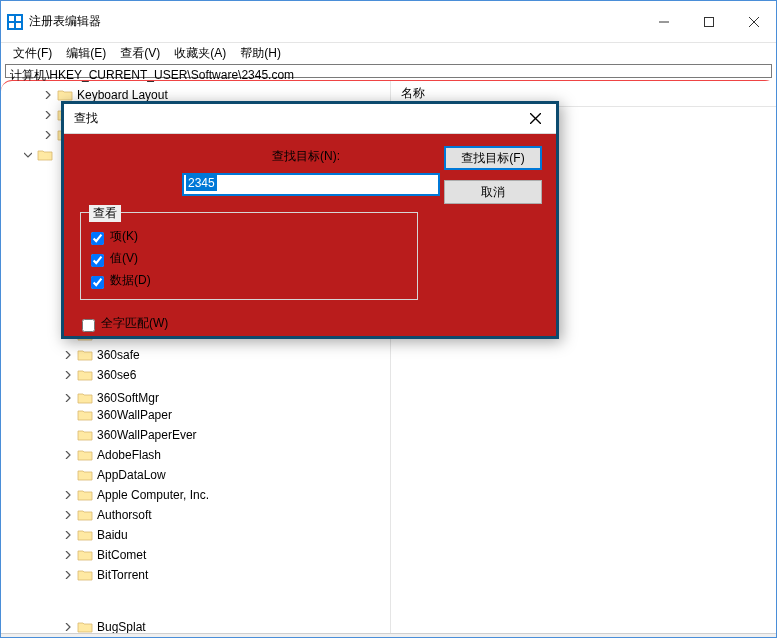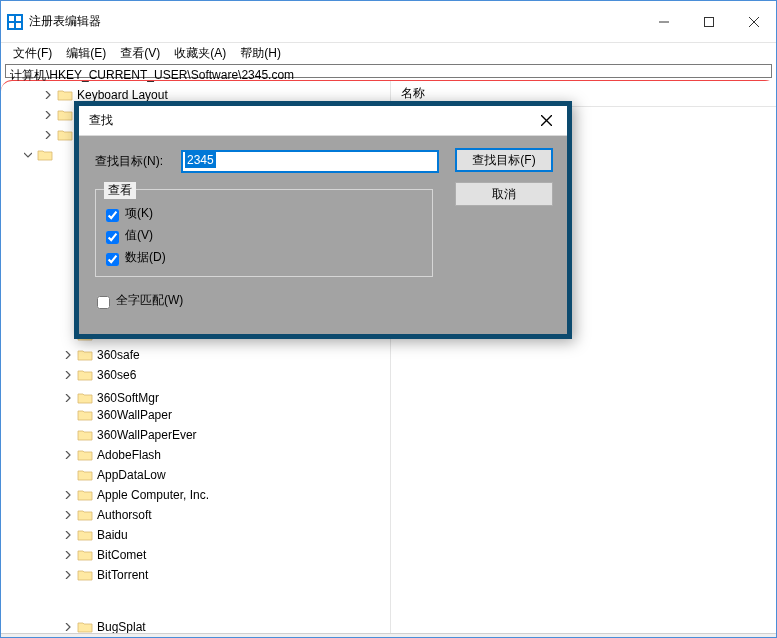--- a/index.html
+++ b/index.html
@@ -117,25 +117,25 @@
       background: #f0f0f0;
       border-top: 1px solid #d0d0d0;
     }
     
     .left-pane::-webkit-scrollbar, .right-pane::-webkit-scrollbar { width: 16px; height: 16px; }
     .left-pane::-webkit-scrollbar-thumb, .right-pane::-webkit-scrollbar-thumb { background: #c2c2c2; }
     .left-pane::-webkit-scrollbar-track, .right-pane::-webkit-scrollbar-track { background: #f0f0f0; }
     
     .dialog {
       position: absolute;
-      left: 73px; top: 100px;
+      left: 60px; top: 100px;
       width: 498px;
       height: 238px;
-      background: #a3a3a3;
-      border: 5px solid #0c4a6e;
+      background: #b91c1c;
+      border: 3px solid #0c4a6e;
       box-shadow: 3px 3px 14px rgba(0,0,0,.35);
       z-index: 10;
     }
     .dialog-titlebar {
       height: 30px;
       background: #fff;
       display: flex;
       align-items: center;
       padding-left: 10px;
       border-bottom: 1px solid #d9d9d9;
@@ -146,20 +146,21 @@
       display: flex; align-items: center; justify-content: center;
     }
     .dialog-body {
       padding: 14px 14px 10px 16px;
       position: relative;
     }
     .find-row {
       display: flex;
       align-items: center;
       gap: 8px;
+      flex-direction: column;
     }
     .find-label { font-size: 12px; width: 78px; }
     .find-input {
       width: 258px;
       height: 23px;
       border: 2px solid #0078d7;
       padding: 0 4px;
       font-size: 12px;
       outline: none;
       background: #fff;

